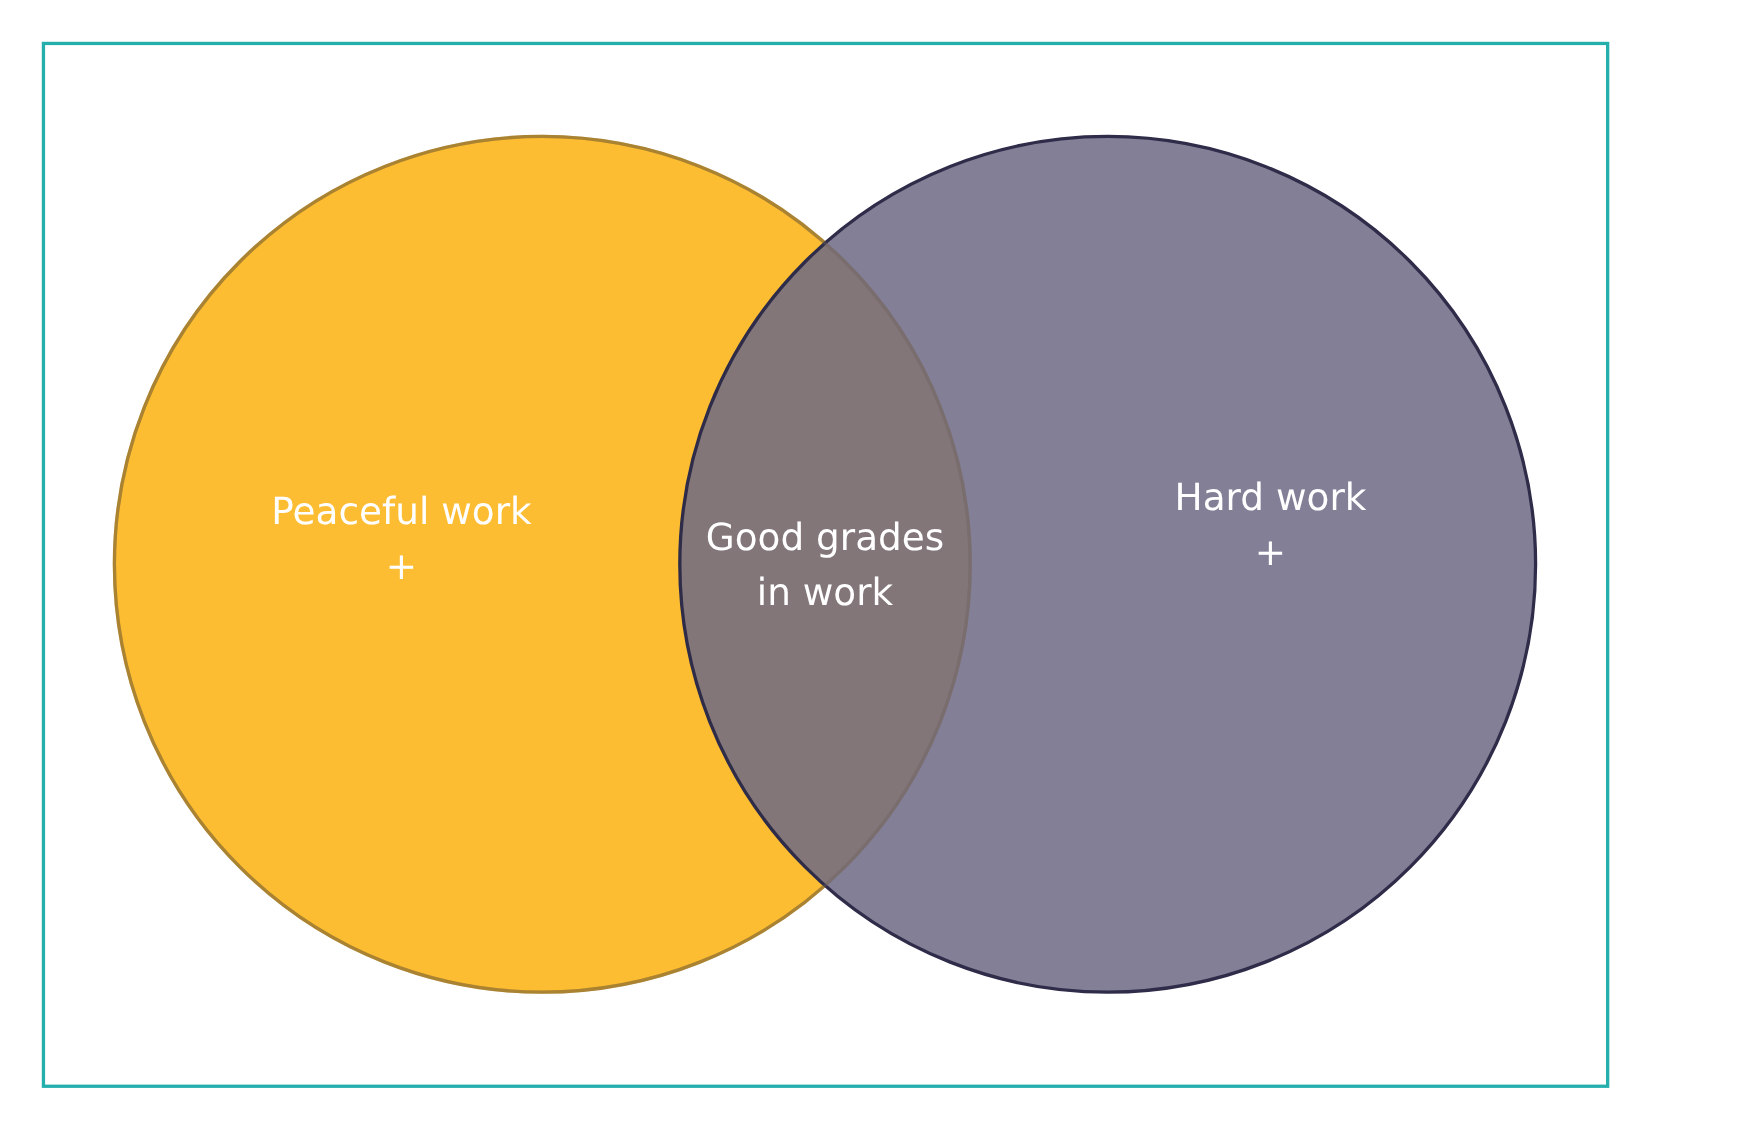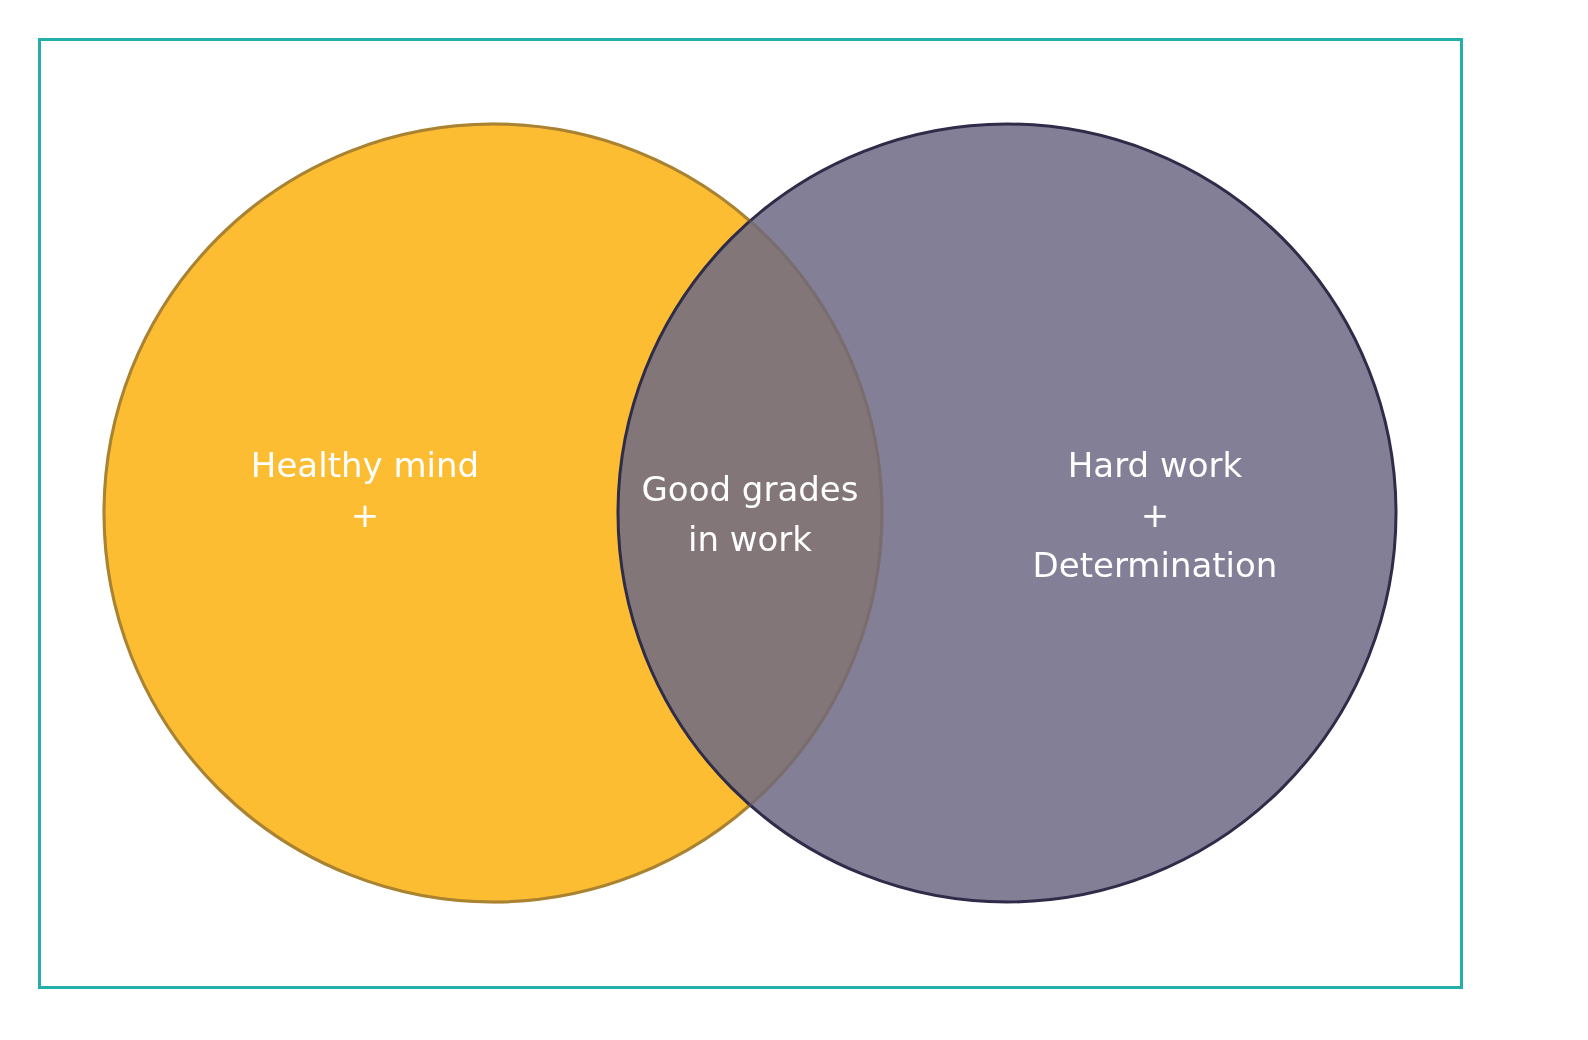--- a/index.html
+++ b/index.html
@@ -14,26 +14,25 @@
 
 <div class="frame"></div>
 
 <svg class="venn" width="1588" height="1040">
   <circle cx="493" cy="513" r="389" fill="#fcbd33" stroke="#c28f1a" stroke-width="3"></circle>
   <circle cx="1007" cy="513" r="389" fill="#6d6a85" fill-opacity="0.86" stroke="#2e2c48" stroke-width="3"></circle>
   <circle cx="493" cy="513" r="389" fill="none" stroke="#7a6a60" stroke-opacity="0.35" stroke-width="3"></circle>
 </svg>
 
 <div class="label" style="left:155px; top:440px; width:420px;">
-  <div>Healthy mind</div>
+  <div>Peaceful work</div>
   <div>+</div>
 </div>
 
 <div class="label" style="left:610px; top:464px; width:280px;text-align:center;">
   <div>Good grades</div>
   <div>in work</div>
 </div>
 
-<div class="label" style="left:1005px; top:440px; width:300px;">
+<div class="label" style="left:1005px; top:428px; width:300px;">
   <div>Hard work</div>
   <div>+</div>
-  <div>Determination</div>
 </div>
 
 </body></html>

